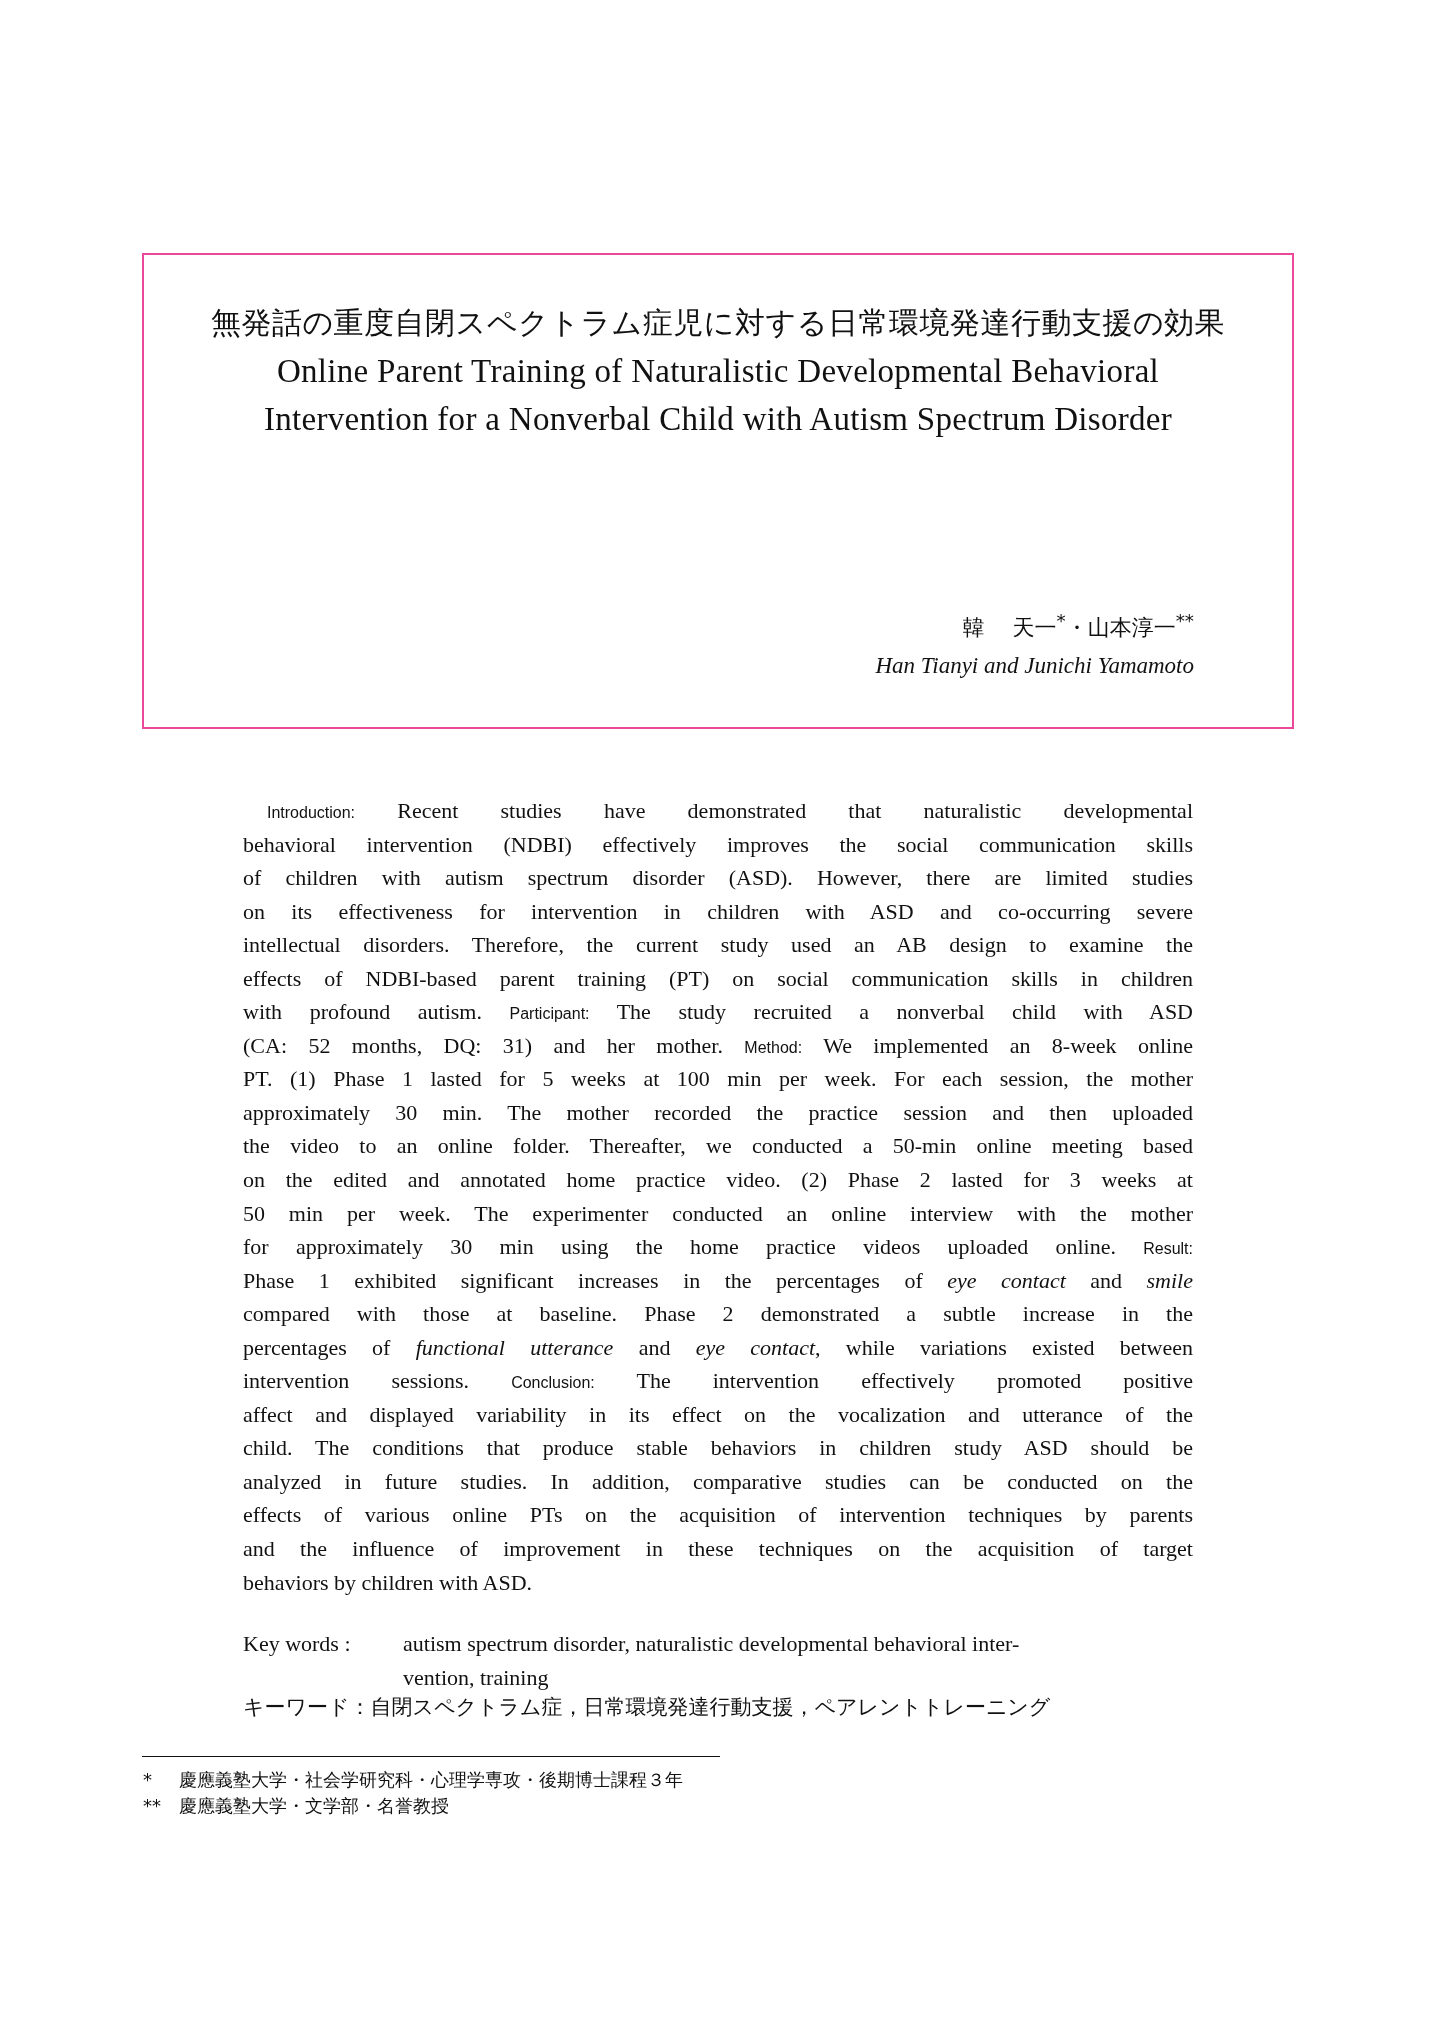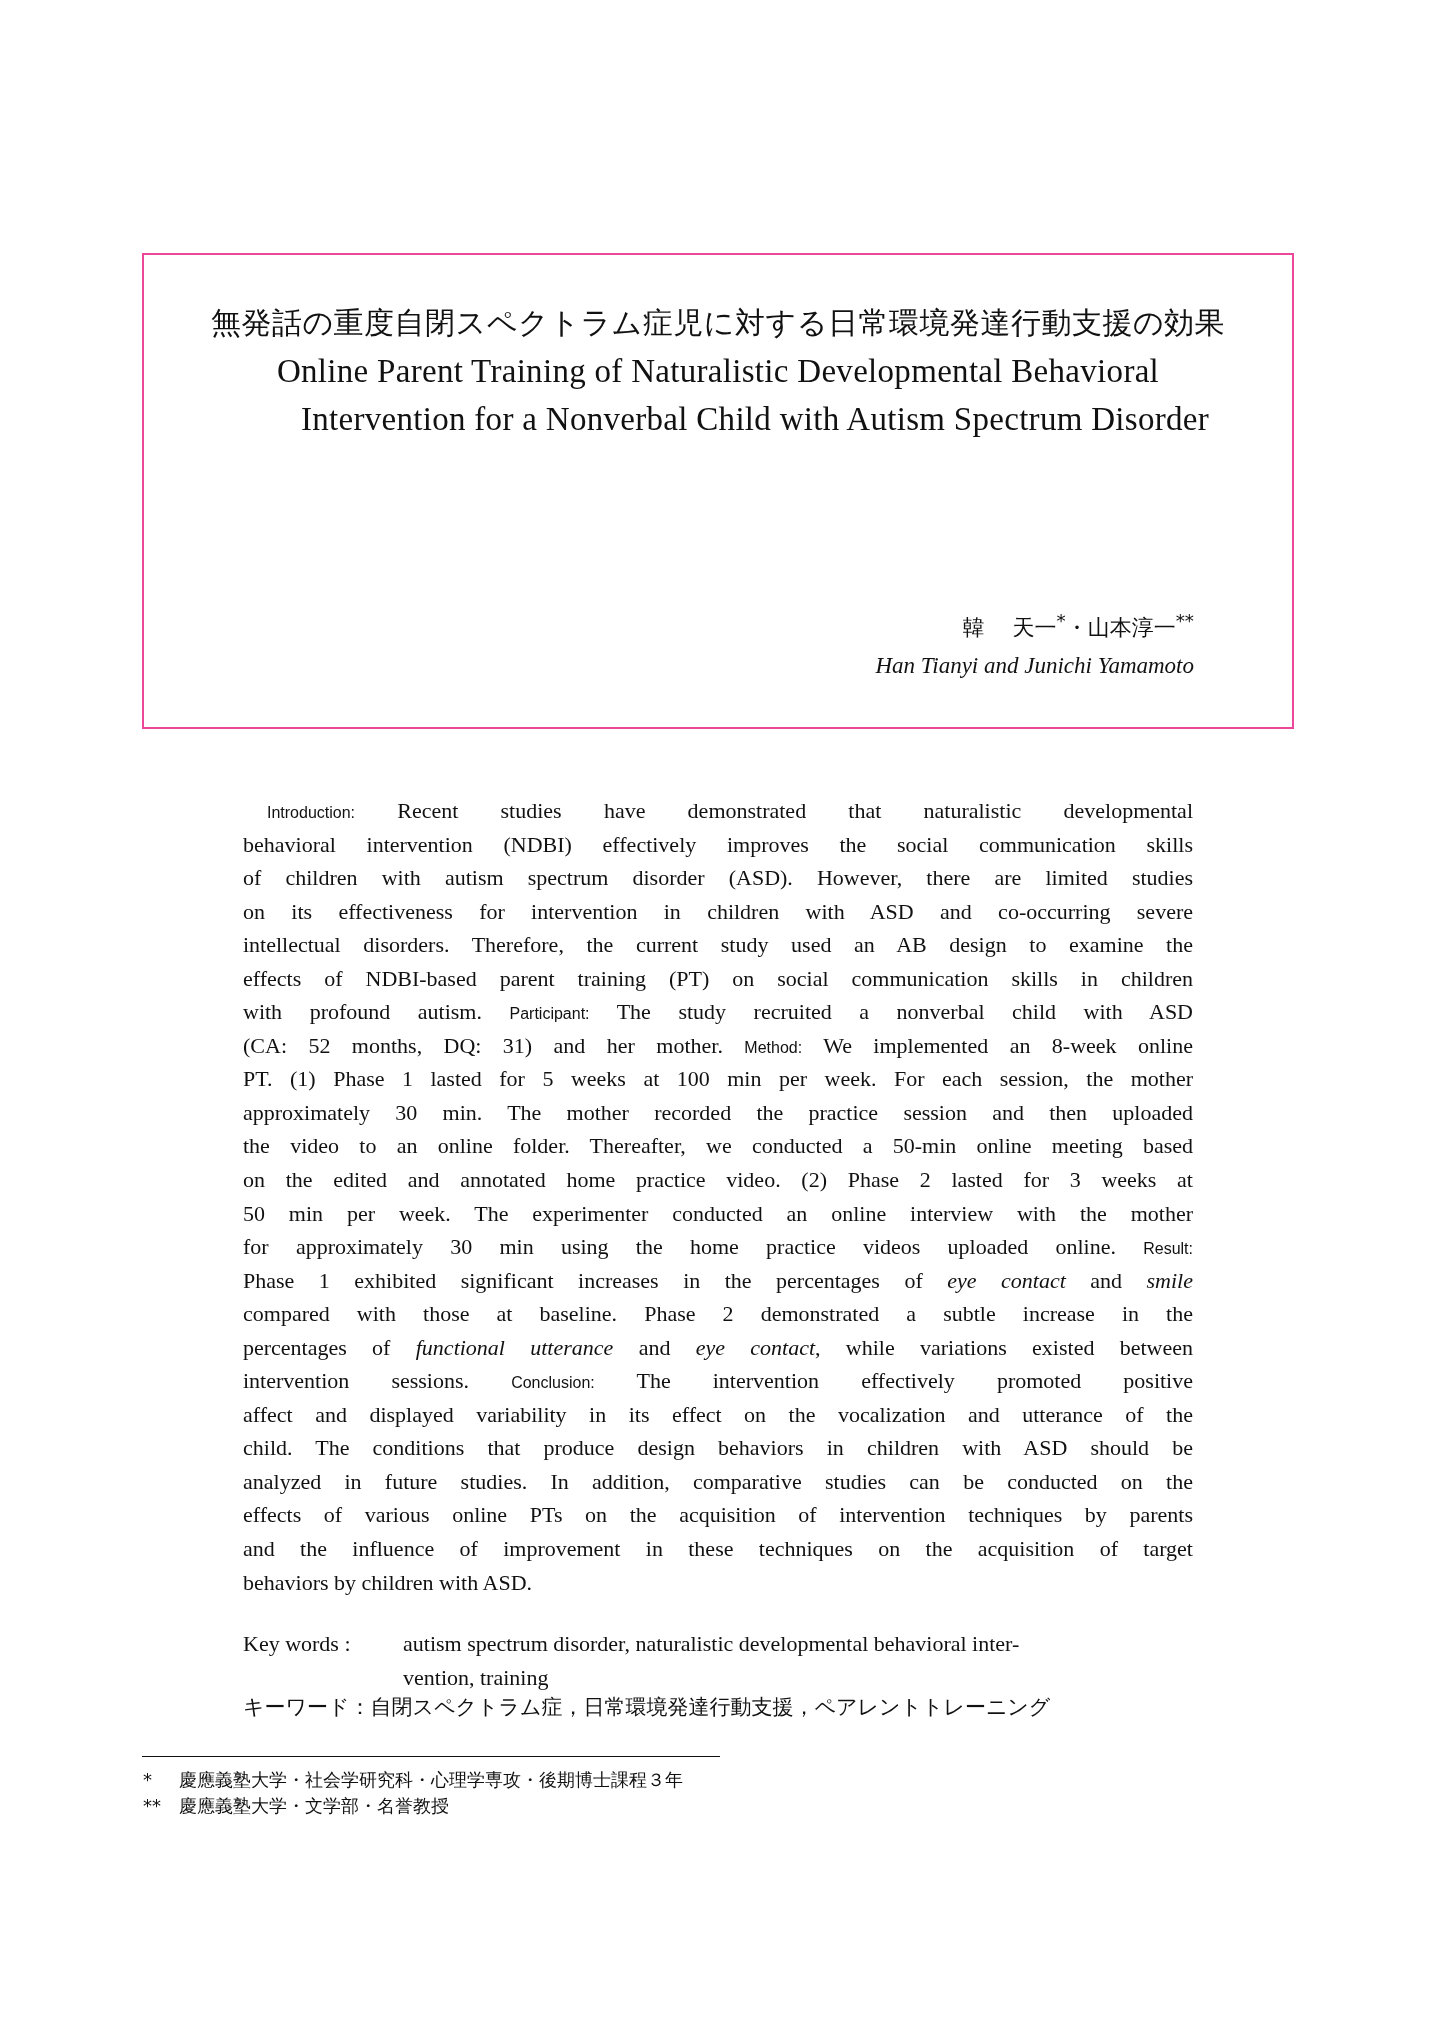--- a/index.html
+++ b/index.html
@@ -8,21 +8,21 @@
   #title-box {
     position: absolute; left: 142px; top: 253px; width: 1148px; height: 472px;
     border: 2px solid #ec4899; box-sizing: content-box;
   }
   .title-line {
     position: absolute; left: 0; width: 100%; text-align: center; white-space: nowrap;
     font-family: "DejaVu Serif", "Liberation Serif", serif; font-weight: normal;
   }
   #title-jp { top: 48px; font-size: 30px; letter-spacing: 0.5px; }
   #title-en-1 { top: 98px; font-size: 33px; font-family: "Liberation Serif", serif; letter-spacing: 0.3px; }
-  #title-en-2 { top: 146px; font-size: 33px; font-family: "Liberation Serif", serif; letter-spacing: 0.3px; margin-left: 37px; }
+  #title-en-2 { top: 146px; font-size: 33px; font-family: "Liberation Serif", serif; letter-spacing: 0.3px; }
 
   #authors-jp {
     position: absolute; right: 98px; top: 355px; font-size: 22px; white-space: nowrap;
     font-family: "DejaVu Sans", sans-serif;
   }
   #authors-jp .gap { display: inline-block; width: 28px; }
   #authors-en {
     position: absolute; right: 98px; top: 398px; font-size: 23px; font-style: italic; white-space: nowrap;
     font-family: "Liberation Serif", serif;
   }
@@ -79,21 +79,21 @@
     <div class="aline"><span>approximately 30 min. The mother recorded the practice session and then uploaded</span></div>
     <div class="aline"><span>the video to an online folder. Thereafter, we conducted a 50-min online meeting based</span></div>
     <div class="aline"><span>on the edited and annotated home practice video. (2) Phase 2 lasted for 3 weeks at</span></div>
     <div class="aline"><span>50 min per week. The experimenter conducted an online interview with the mother</span></div>
     <div class="aline"><span>for approximately 30 min using the home practice videos uploaded online.  </span><span class="hd">Result:</span></div>
     <div class="aline"><span>Phase 1 exhibited significant increases in the percentages of </span><span class="it">eye contact</span><span> and </span><span class="it">smile</span></div>
     <div class="aline"><span>compared with those at baseline.  Phase 2 demonstrated a subtle increase in the</span></div>
     <div class="aline"><span>percentages of </span><span class="it">functional utterance</span><span> and </span><span class="it">eye contact</span><span>, while variations existed between</span></div>
     <div class="aline"><span>intervention sessions.  </span><span class="hd">Conclusion:</span><span>  The intervention effectively promoted positive</span></div>
     <div class="aline"><span>affect and displayed variability in its effect on the vocalization and utterance of the</span></div>
-    <div class="aline"><span>child. The conditions that produce design behaviors in children with ASD should be</span></div>
+    <div class="aline"><span>child. The conditions that produce stable behaviors in children study ASD should be</span></div>
     <div class="aline"><span>analyzed in future studies. In addition, comparative studies can be conducted on the</span></div>
     <div class="aline"><span>effects of various online PTs on the acquisition of intervention techniques by parents</span></div>
     <div class="aline"><span>and the influence of improvement in these techniques on the acquisition of target</span></div>
     <div class="aline last"><span>behaviors by children with ASD.</span></div>
   </div>
 
 <div id="keywords">
   <div class="kw-row">
     <span class="kw-label">Key words :</span>
     <span class="kw-val">autism spectrum disorder, naturalistic developmental behavioral inter-</span>

